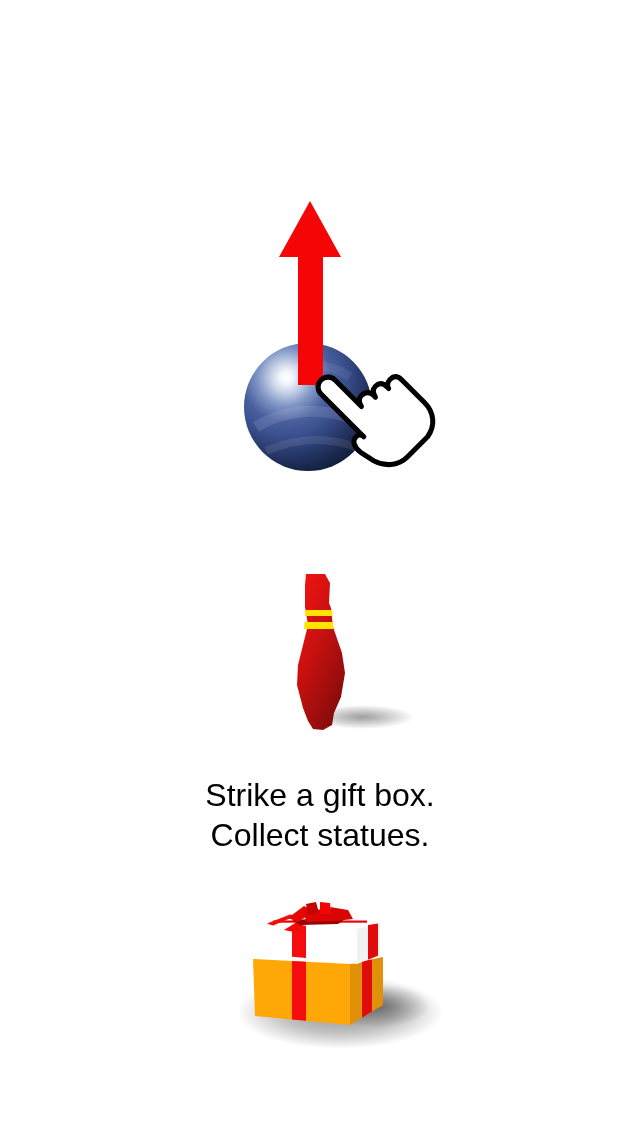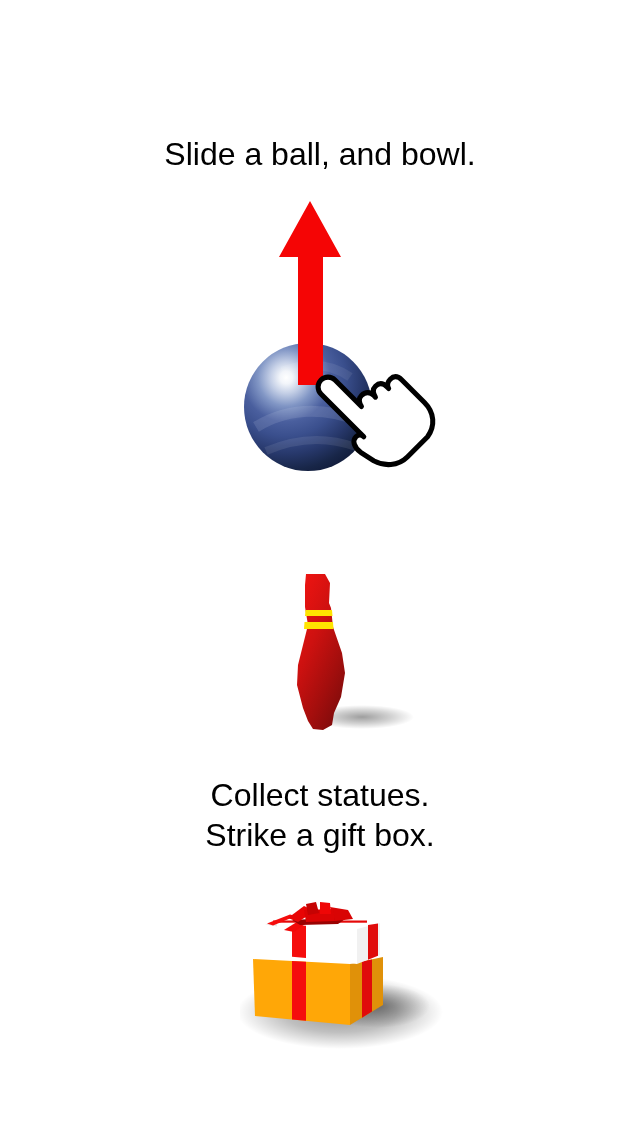--- a/index.html
+++ b/index.html
@@ -23,21 +23,20 @@
   .g { position: absolute; }
   #g1 { left: 190px; top: 195px; }
   #g2 { left: 250px; top: 565px; }
   #g3 { left: 240px; top: 890px; }
 </style>
 </head>
 <body>
 
 <div class="screen">
 
-  <div class="caption" id="cap1">Slide a ball, and bowl.</div>
 
   <svg id="g1" class="g" width="250" height="285" viewBox="0 0 250 285">
     <defs>
       <radialGradient id="ballG" cx="0.33" cy="0.27" r="0.82">
         <stop offset="0" stop-color="#ffffff"></stop>
         <stop offset="0.06" stop-color="#f2f5fa"></stop>
         <stop offset="0.15" stop-color="#c4cfe6"></stop>
         <stop offset="0.27" stop-color="#8196c5"></stop>
         <stop offset="0.42" stop-color="#4a5f9e"></stop>
         <stop offset="0.56" stop-color="#3a4f8d"></stop>
@@ -79,22 +78,22 @@
     </defs>
     <ellipse cx="112" cy="152" rx="52" ry="12" fill="url(#pinShadowG)"></ellipse>
     <g>
       <polygon points="56,9 75,9 80,18 79,38 81,43 83,62 92,88 95,108 91,132 84,148 82,160 73,165 63,164 58,156 53,143 47,120 48,100 53,80 58,60 55,42 55,20" fill="url(#pinG)"></polygon>
       <polygon points="55.5,45 82,45 82.5,51 55,51" style="fill:var(--pin-stripe-yellow)"></polygon>
       <polygon points="54.5,57 83,57 83.5,64 54,64" style="fill:var(--pin-stripe-yellow)"></polygon>
     </g>
   </svg>
 
   <div class="caption" id="cap3">
+    <div>Strike a gift box.</div>
     <div>Collect statues.</div>
-    <div>Strike a gift box.</div>
   </div>
 
   <svg id="g3" class="g" width="210" height="170" viewBox="0 0 210 170">
     <defs>
       <radialGradient id="giftShadow1" cx="0.5" cy="0.5" r="0.5">
         <stop offset="0" stop-color="#000000" stop-opacity="0.42"></stop>
         <stop offset="0.55" stop-color="#000000" stop-opacity="0.25"></stop>
         <stop offset="1" stop-color="#000000" stop-opacity="0"></stop>
       </radialGradient>
       <radialGradient id="giftShadow2" cx="0.5" cy="0.5" r="0.5">

